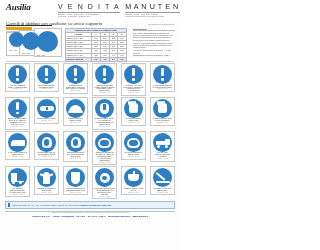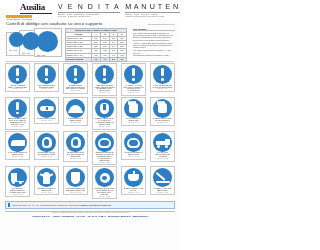--- a/index.html
+++ b/index.html
@@ -8,21 +8,21 @@
     background:#ffffff;
     font-family:"Liberation Sans", sans-serif;
     color:#1a1a1a;
     -webkit-font-smoothing:none;
   }
   .page{width:180px;height:250px;position:relative;background:#fdfdfd;box-sizing:border-box;}
 
   
   .header{height:20px;display:flex;align-items:flex-start;padding:3px 5px 0 6px;box-sizing:border-box;background:#fff;}
   .logo{display:flex;flex-direction:column;width:46px;flex:0 0 46px;}
-  .logo-word{font-family:"Liberation Serif",serif;font-weight:bold;font-size:9px;line-height:9px;letter-spacing:-.3px;color:#1b1b1b;border-bottom:1.6px solid #2b2b2b;padding-bottom:1px;margin-left:14px;}
+  .logo-word{font-family:"Liberation Serif",serif;font-weight:bold;font-style:italic;font-size:9px;line-height:9px;letter-spacing:-.3px;color:#1b1b1b;border-bottom:1.6px solid #2b2b2b;padding-bottom:13px;}
   .logo-bar{height:2.5px;background:#e8a11c;width:26px;margin-top:1px;}
   .logo-sub{font-size:1.9px;line-height:2.4px;color:#5a5a5a;letter-spacing:.1px;margin-top:.5px;}
   .head-cols{display:flex;flex:1;gap:5px;padding-left:6px;}
   .head-col{flex:1;}
   .head-title{font-size:7px;line-height:8px;letter-spacing:1.6px;color:#2a2a2a;font-weight:400;white-space:nowrap;}
   .head-title.mant{letter-spacing:.55px;font-size:7.2px;}
   .head-rule{height:.6px;background:#9a9a9a;margin:.5px 0 .5px 0;}
   .head-line{font-size:1.8px;line-height:2.3px;color:#666;letter-spacing:.05px;}
 
   

